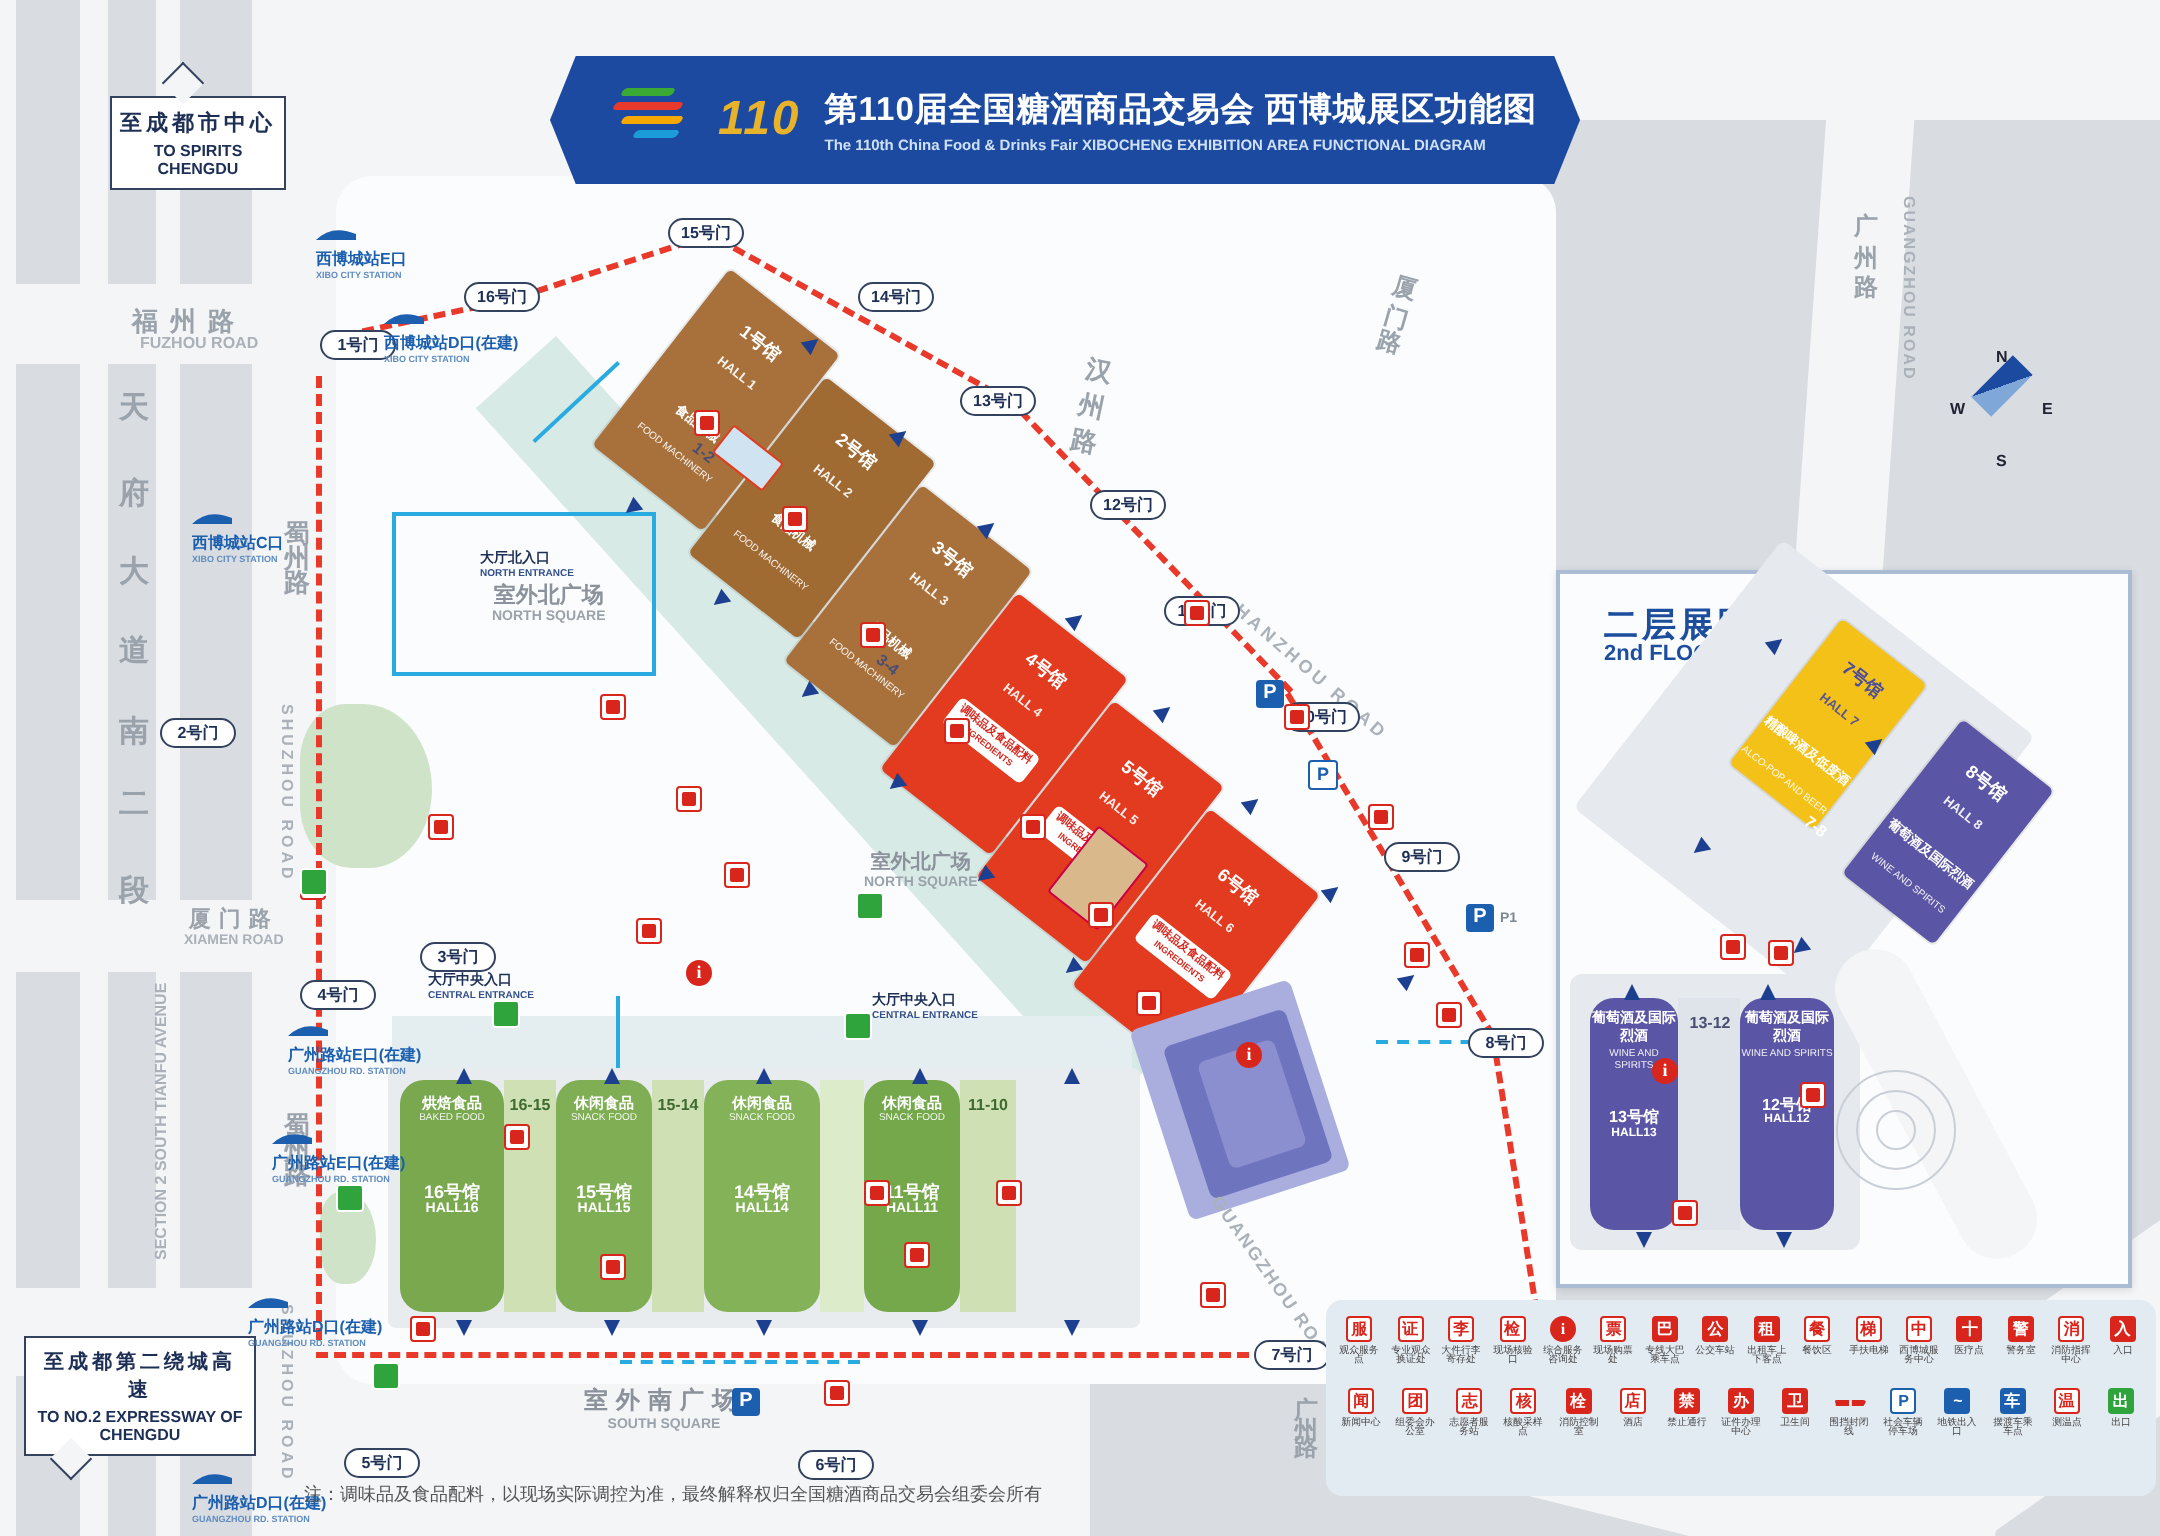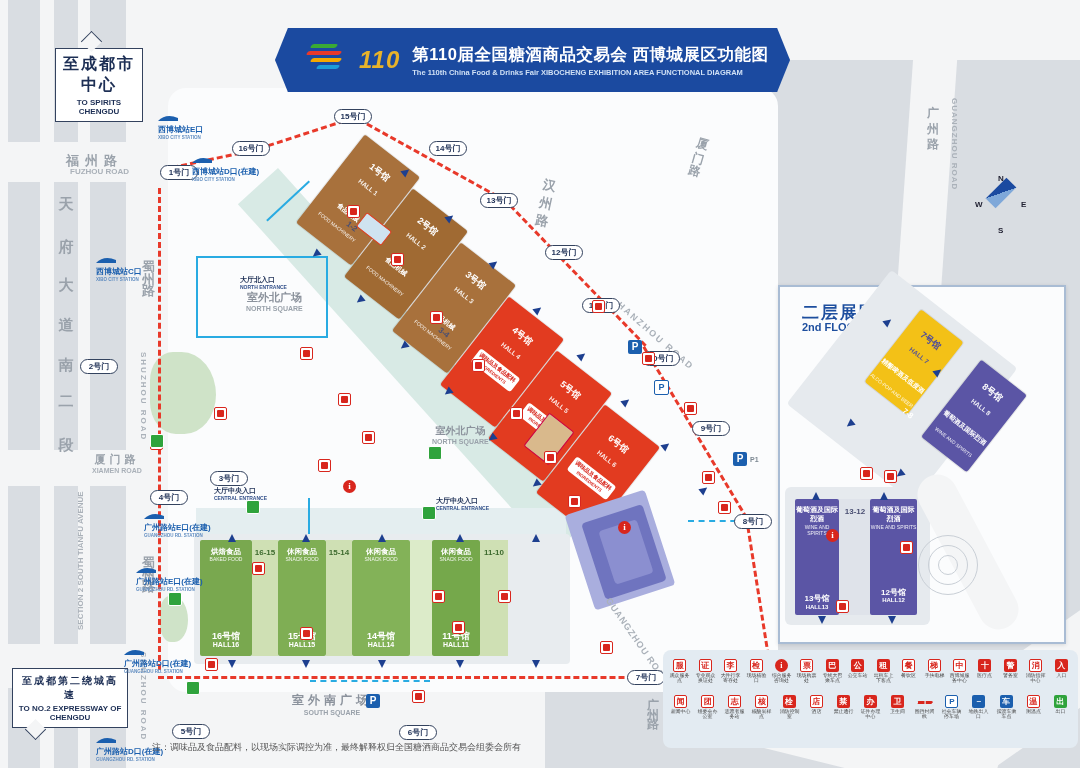--- a/index.html
+++ b/index.html
@@ -21,36 +21,36 @@
   .cybox{position:absolute;border:2px solid #29abe2;}
   
   .hall{position:absolute;display:flex;flex-direction:column;align-items:center;text-align:center;border-radius:3px;box-shadow:0 0 0 1px rgba(0,0,0,.08);}
   .rot{transform:rotate(38deg);}
   .hnum{color:#fff;font-weight:bold;font-size:9px;line-height:1.15;}
   .hen{color:#fff;font-size:6.5px;font-weight:bold;opacity:.9;}
   .hcat{color:#fff;font-weight:bold;font-size:6.5px;line-height:1.2;}
   .hcat-en{color:#fff;font-size:5px;opacity:.9;}
   .catpill{background:#fff;border-radius:3px;padding:2px 3px;color:#d8261d;font-weight:bold;font-size:5.5px;line-height:1.2;}
   .catpill .en{font-size:4.5px;color:#d8261d;}
-  .ghall{position:absolute;display:flex;flex-direction:column;align-items:center;text-align:center;border-radius:2px;gap:40px;}
+  .ghall{position:absolute;display:flex;flex-direction:column;align-items:center;text-align:center;border-radius:12px;}
   .gcat{margin-top:7px;color:#fff;font-weight:bold;font-size:7.5px;line-height:1.25;}
   .gcat .en{font-size:5px;font-weight:normal;opacity:.9;display:block;}
   .gnum{margin-top:28px;color:#fff;font-weight:bold;font-size:9px;line-height:1.2;}
   .gnum .en{font-size:7px;display:block;}
   .corr{position:absolute;color:#3e6b2f;font-weight:bold;font-size:8px;text-align:center;}
   .corr2{position:absolute;color:#4a4f72;font-weight:bold;font-size:8px;}
   
   .gate{position:absolute;width:36px;height:13px;background:#fff;border:1px solid #33425e;border-radius:8px;font-size:8px;font-weight:bold;color:#1d2f55;text-align:center;line-height:13px;}
   
   .metro{position:absolute;width:86px;}
   .metro .cn{display:block;color:#1b5fae;font-weight:bold;font-size:8px;line-height:1.1;}
   .metro .en{display:block;color:#5f8cc0;font-size:4.5px;font-weight:bold;}
   
   .sign{position:absolute;background:#fff;border:1px solid #33425e;text-align:center;padding:5px 4px;}
-  .sign .cn{display:block;font-size:16px;font-weight:bold;color:#1d2f55;letter-spacing:2px;}
+  .sign .cn{display:block;font-size:11px;font-weight:bold;color:#1d2f55;letter-spacing:2px;}
   .sign .en{display:block;font-size:8px;font-weight:bold;color:#1d2f55;margin-top:2px;line-height:1.15;}
   .signarrow{position:absolute;width:14px;height:14px;background:#f4f5f6;border-left:1px solid #33425e;border-top:1px solid #33425e;}
   
   #banner{position:absolute;left:275px;top:28px;width:515px;height:64px;background:#1b4aa0;clip-path:polygon(2.5% 0,97.5% 0,100% 50%,97.5% 100%,2.5% 100%,0 50%);display:flex;align-items:center;box-shadow:0 2px 4px rgba(0,0,0,.25);}
   .lbar{position:absolute;height:4px;border-radius:2px;transform:skewX(-32deg);}
   #b110{color:#e8b32a;font-size:24px;font-weight:bold;font-style:italic;letter-spacing:1px;margin-left:84px;}
   #btitles{margin-left:12px;}
   #btitle-cn{color:#fff;font-weight:bold;font-size:16.5px;letter-spacing:.5px;white-space:nowrap;}
   #btitle-en{color:#cfe0f5;font-size:7.5px;font-weight:bold;margin-top:2px;white-space:nowrap;}
   

